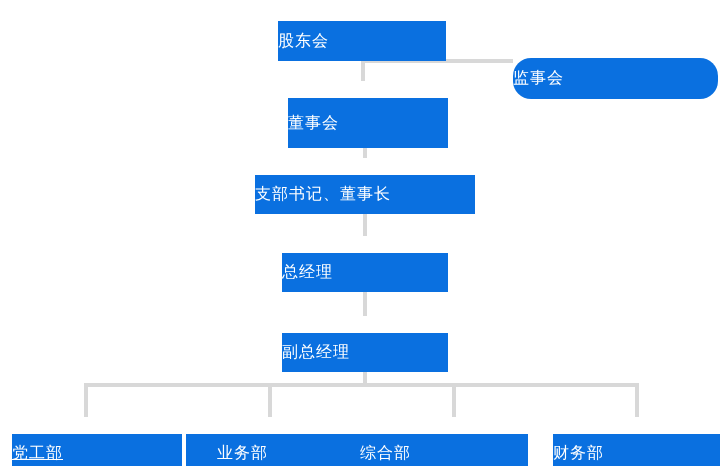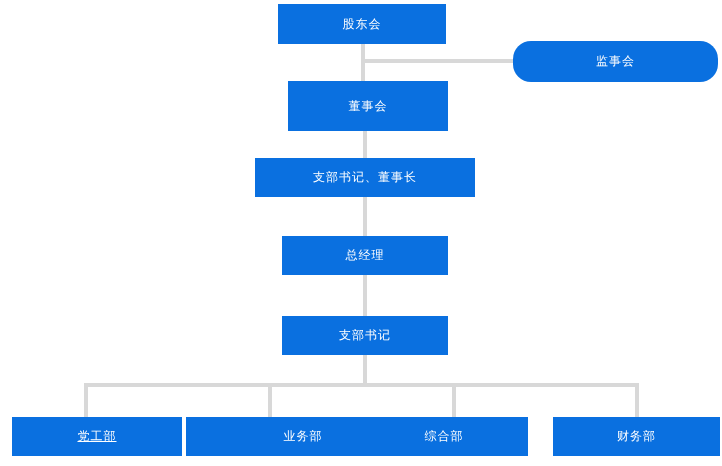--- a/index.html
+++ b/index.html
@@ -18,26 +18,27 @@
   
   .connector {
     position: absolute;
     background: var(--connector, #d8d8d8);
   }
   
   .node {
     position: absolute;
     display: flex;
     align-items: center;
-    justify-content: center;
+    justify-content: flex-start;
     background: var(--box-fill, #0a70e0);
     color: var(--text, #ffffff);
-    font-size: 12px;
+    font-size: 16px;
     letter-spacing: 1px;
     white-space: nowrap;
+    margin-top: 17px;
   }
   
   .node::before {
     content: "";
     position: absolute;
     left: -6px;
     right: -2px;
     top: 0;
     bottom: -8px;
     background: var(--box-shadow, #000000);
@@ -75,21 +76,21 @@
 
   <div class="node" style="left:282px; top:236px; width:166px; height:39px;">
     <span>总经理</span>
   </div>
 
   <div class="node" style="left:255px; top:158px; width:220px; height:39px;">
     <span>支部书记、董事长</span>
   </div>
 
   <div class="node" style="left:282px; top:316px; width:166px; height:39px;">
-    <span>支部书记</span>
+    <span>副总经理</span>
   </div>
 
   <div class="node" style="left:12px; top:417px; width:170px; height:39px;text-decoration:underline;">
     <span>党工部</span>
   </div>
 
   <div class="node" style="left:186px; top:417px; width:172px; height:39px;padding-left:31px;">
     <span>业务部</span>
   </div>
 

